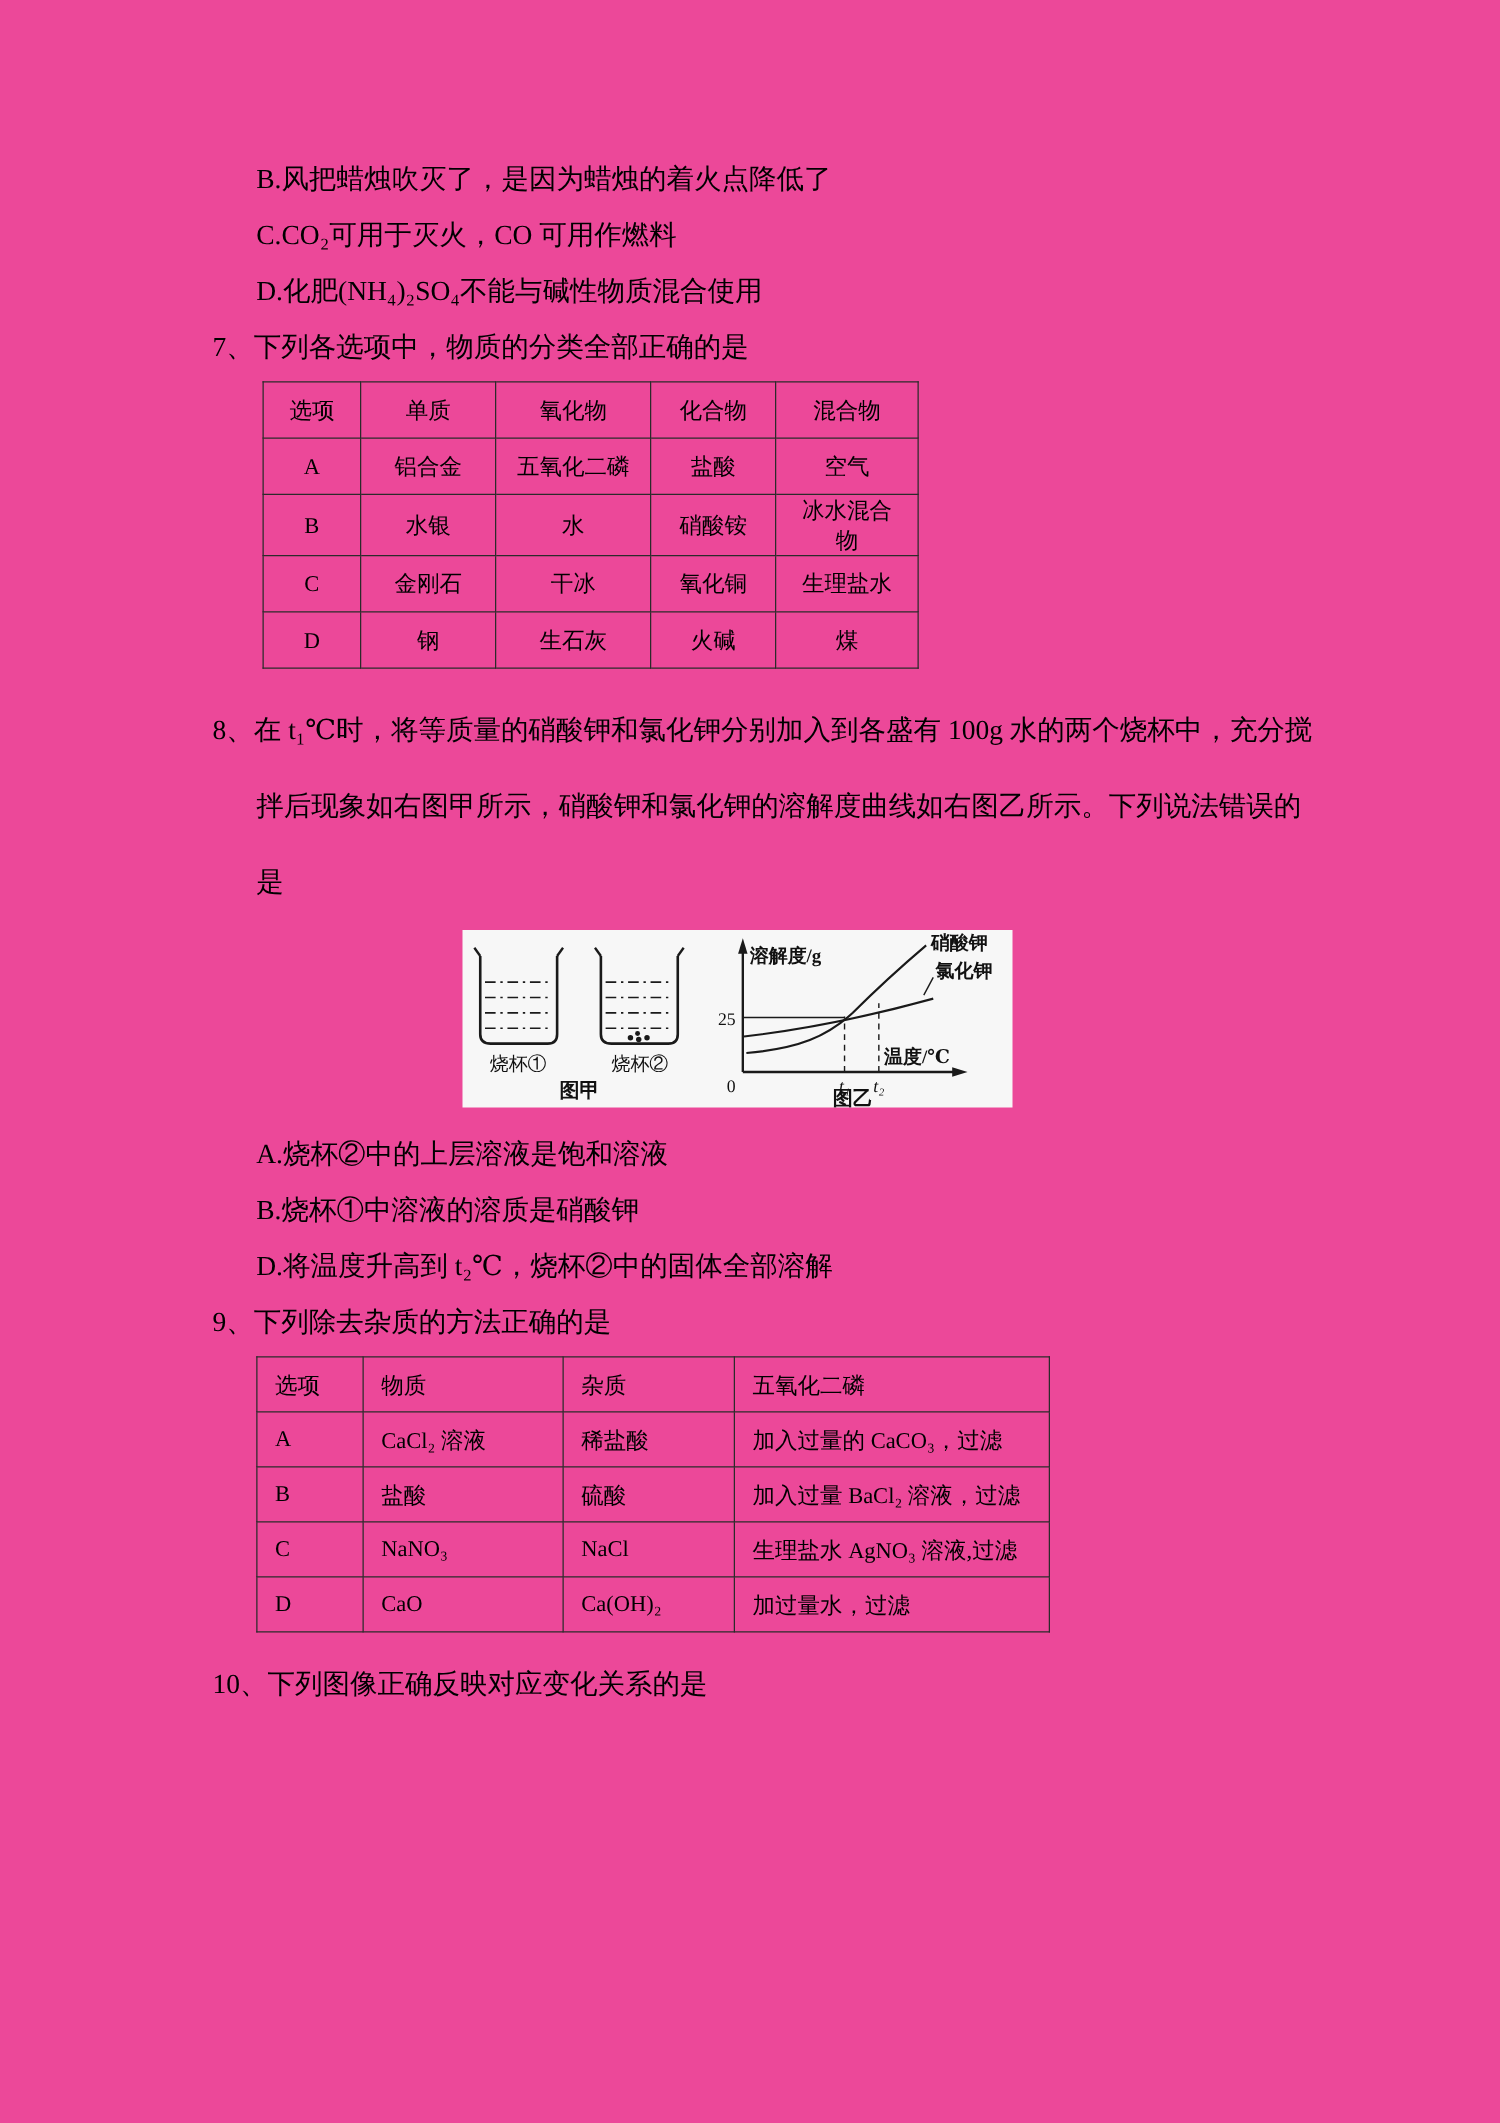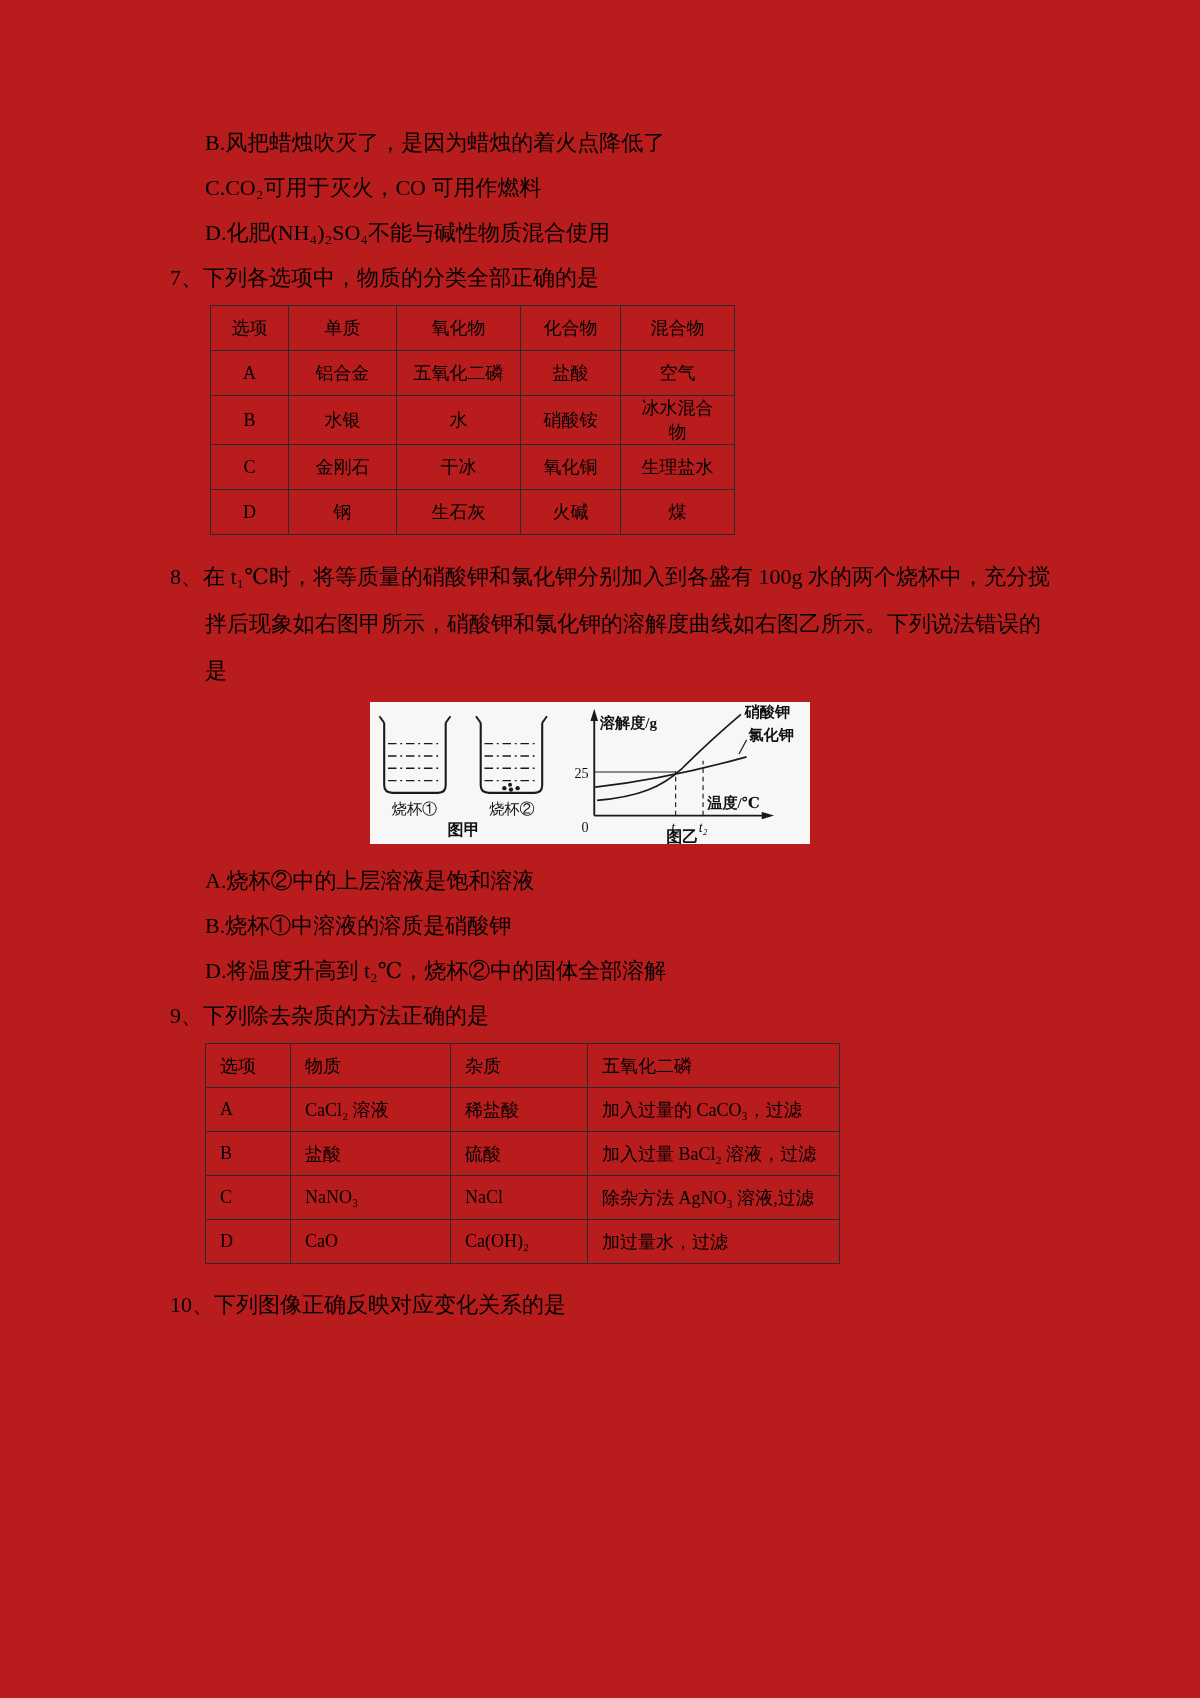--- a/index.html
+++ b/index.html
@@ -2,30 +2,30 @@
 <html><head>
 <meta charset="utf-8">
 <style>
   * { margin: 0; padding: 0; box-sizing: border-box; }
   html, body { background: #ffffff; }
   .page {
     position: relative;
     width: 1200px;
     height: 1698px;
     margin: 0 auto;
-    background: #b91c1c;
+    background: #ec4899;
     font-family: "Liberation Serif", "DejaVu Serif", serif;
     font-size: 22px;
     color: #000;
     padding: 120px 150px 0 170px;
     overflow: hidden;
   }
   .line { line-height: 45px; white-space: nowrap; }
   .opt { margin-left: 35px; }
-  .hang { padding-left: 35px; text-indent: -35px; line-height: 47px; white-space: normal; }
+  .hang { padding-left: 35px; text-indent: -35px; line-height: 61px; white-space: normal; }
   table { border-collapse: collapse; font-size: 18px; color: #000; }
   table td, table th { border: 1.5px solid #2b2b2b; font-weight: normal; }
   .t7 { margin: 5px 0 18px 40px; }
   .t7 td, .t7 th { height: 45px; text-align: center; padding: 0 12px; }
   .t7 .c0 { width: 78px; }
   .t7 .c1 { width: 108px; }
   .t7 .c2 { width: 124px; }
   .t7 .c3 { width: 100px; }
   .t7 .c4 { width: 114px; }
   .t9 { margin: 5px 0 18px 35px; }
@@ -172,21 +172,21 @@
     <tr>
       <td>B</td>
       <td>盐酸</td>
       <td>硫酸</td>
       <td>加入过量 BaCl₂ 溶液，过滤</td>
     </tr>
     <tr>
       <td>C</td>
       <td>NaNO₃</td>
       <td>NaCl</td>
-      <td>除杂方法 AgNO₃ 溶液,过滤</td>
+      <td>生理盐水 AgNO₃ 溶液,过滤</td>
     </tr>
     <tr>
       <td>D</td>
       <td>CaO</td>
       <td>Ca(OH)₂</td>
       <td>加过量水，过滤</td>
     </tr>
   </tbody>
     </table>
 

